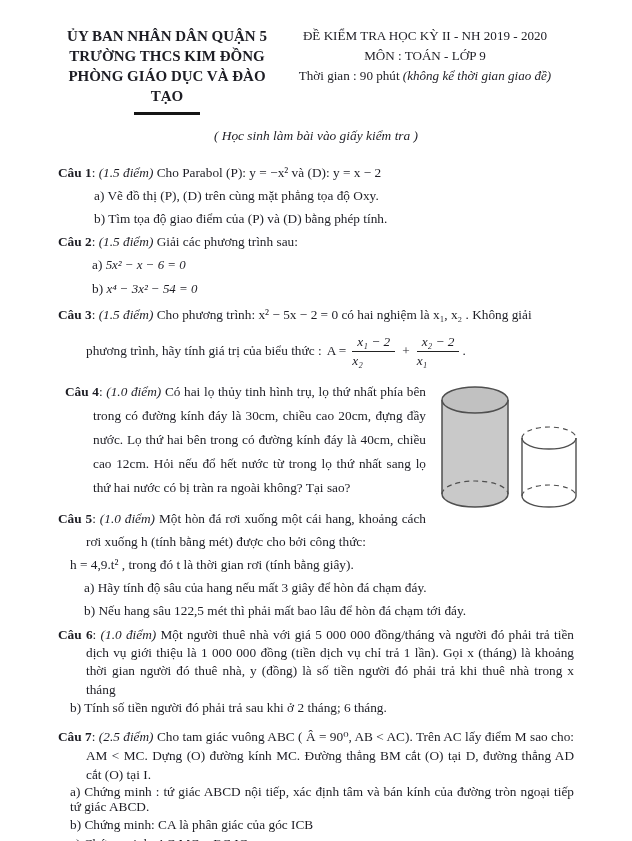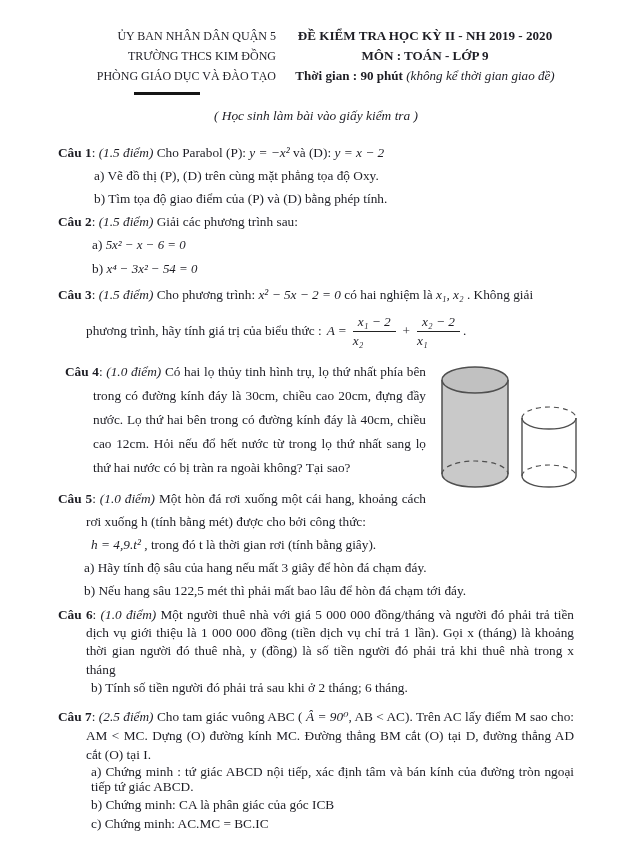--- a/index.html
+++ b/index.html
@@ -5,44 +5,44 @@
   html,body{margin:0;padding:0;background:#ffffff;}
   body{
     width:632px;height:841px;overflow:hidden;
     font-family:"Liberation Serif","DejaVu Serif",serif;
     color:#1d1d24;
   }
   .page{padding:26px 58px 0 58px;}
 
   
   .hdr{display:flex;}
-  .hdr-left{width:218px;text-align:right;font-weight:normal;font-size:12px;line-height:20px;}
+  .hdr-left{width:218px;text-align:center;font-weight:bold;font-size:15px;line-height:20px;}
   .hdr-right{flex:1;text-align:center;font-size:13.1px;line-height:20px;}
-  .hdr-right .b{font-weight:bold;}
+  .hdr-right .b{font-weight:normal;}
   .hdr-right .i{font-style:italic;font-weight:normal;}
   .hdr-rule{width:66px;height:2.5px;background:#151515;margin:6px auto 0 auto;}
   .note{text-align:center;font-style:italic;font-size:13.4px;margin-top:13px;}
 
   
   .main{margin-top:17px;font-size:13.3px;}
   p{margin:0;}
   .lh23{line-height:23px;}
   .lh24{line-height:24px;}
   .lh19{line-height:19px;}
   .lh16{line-height:15.5px;}
   .nowrap{white-space:nowrap;}
   .hang{padding-left:28px;text-indent:-28px;}
   .just{text-align:justify;}
   .ind36{margin-left:36px;}
   .ind34{margin-left:34px;}
-  .ind28{margin-left:33px;}
+  .ind28{margin-left:12px;}
   .ind26{margin-left:26px;}
   b.lbl{font-weight:bold;}
   i.pts{font-style:italic;}
-  .m{font-style:italic;}
+  .m{}
   .meq{font-style:italic;font-size:12.9px;}
 
   
   .frac-line{display:flex;align-items:center;margin:3px 0 2px 28px;height:44px;}
   .frac{display:inline-block;text-align:left;font-style:italic;margin:0 3px;}
   .frac .num{display:block;border-bottom:1.2px solid #222;padding:0 5px 1px 5px;line-height:17px;}
   .frac .den{display:block;padding-top:1px;line-height:16px;}
   .plus{margin:0 4px;}
   .aeq{margin-left:5px;margin-right:3px;}
 

